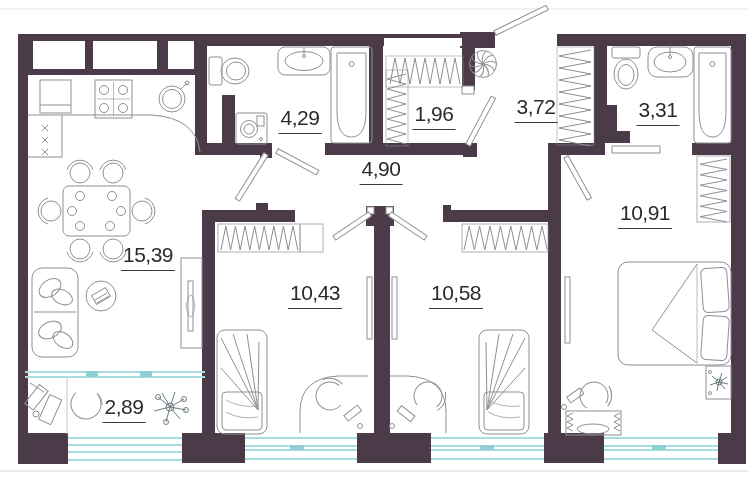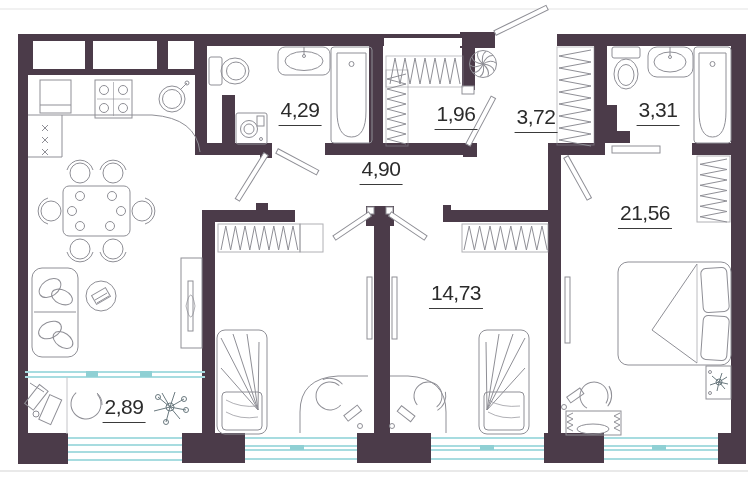--- a/index.html
+++ b/index.html
@@ -342,22 +342,24 @@
             <circle cx="16" cy="3" r="2.5"></circle>
       </g>
     </g>
     <g>
       <circle cx="86" cy="404" r="15" stroke-dasharray="70 25" transform="rotate(-40 86 404)"></circle>
       <path d="M97,393 a16,16 0 0 1 5,12"></path>
     </g>
   </g>
 </svg>
 
-<div class="lbl" style="left:300px;top:112px">4,29</div>
-<div class="lbl" style="left:456px;top:116px">1,96</div>
+<div class="lbl" style="left:148px;top:257px">15,39</div>
+<div class="lbl" style="left:300px;top:120px">4,29</div>
+<div class="lbl" style="left:434px;top:116px">1,96</div>
 <div class="lbl" style="left:381px;top:171px">4,90</div>
-<div class="lbl" style="left:536px;top:119px">3,72</div>
+<div class="lbl" style="left:536px;top:109px">3,72</div>
 <div class="lbl" style="left:658px;top:112px">3,31</div>
-<div class="lbl" style="left:645px;top:215px">21,56</div>
-<div class="lbl" style="left:456px;top:295px">14,73</div>
+<div class="lbl" style="left:645px;top:215px">10,91</div>
+<div class="lbl" style="left:315px;top:295px">10,43</div>
+<div class="lbl" style="left:456px;top:295px">10,58</div>
 <div class="lbl" style="left:124px;top:409px">2,89</div>
 
 </div>
 
 </body></html>

